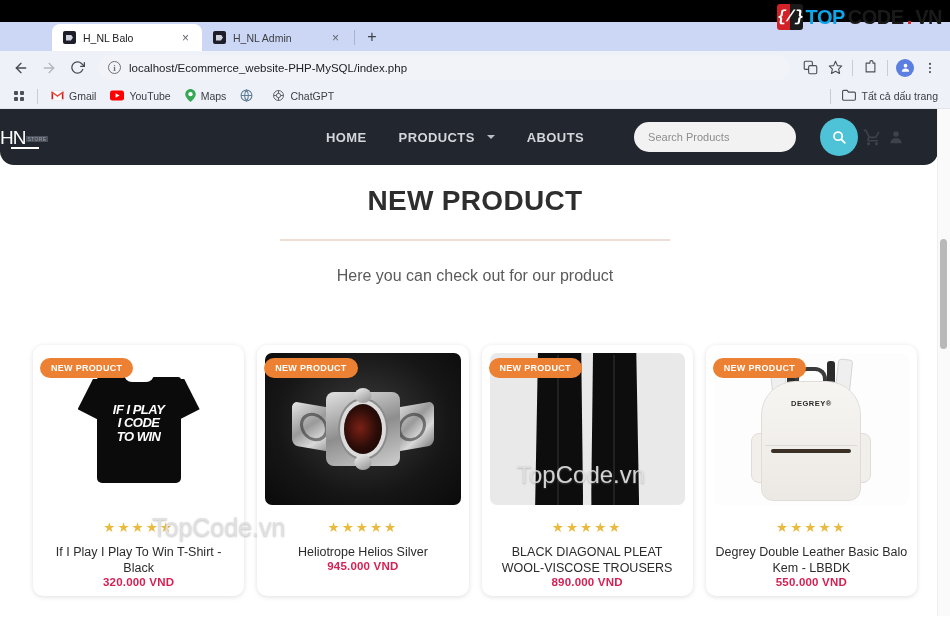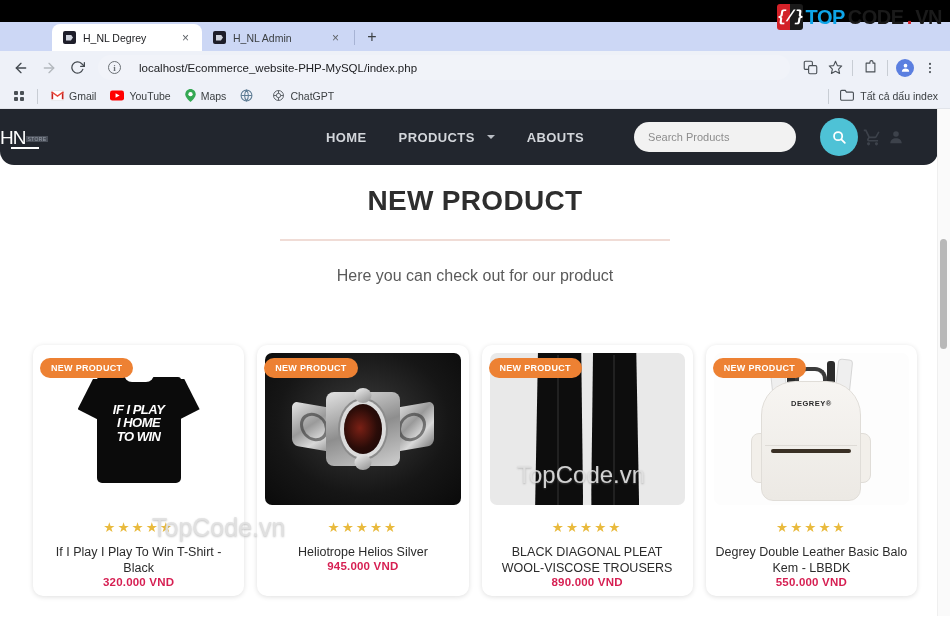--- a/index.html
+++ b/index.html
@@ -95,21 +95,21 @@
   .omnibox {
     flex: 1; height: 25px; background: #f1f3f9; border-radius: 13px;
     display: flex; align-items: center; padding: 0 10px; gap: 8px;
     margin: 0 6px; position: relative;
   }
   .omnibox .info-ico {
     width: 13px; height: 13px; border:1.3px solid #6b7075; border-radius:50%;
     color:#6b7075; font-size:9px; display:flex; align-items:center; justify-content:center;
     font-family:"Liberation Serif", serif; font-weight:bold; flex:none;
   }
-  .omnibox .url { font-size: 11.5px; color: #202124; white-space: nowrap; margin-left: 10px; }
+  .omnibox .url { font-size: 11.5px; color: #202124; white-space: nowrap; }
   .tb-icons { display:flex; align-items:center; gap:1px; }
   .tb-ico {
     width: 24px; height: 24px; display:flex; align-items:center; justify-content:center;
     color:#4a5056;
   }
   .tb-sep { width:1px; height:16px; background:#c8cdd4; margin:0 4px; }
   .avatar-chip {
     width: 18px; height: 18px; border-radius: 50%; background:#5b7fe0;
     display:flex; align-items:center; justify-content:center;
   }
@@ -341,21 +341,21 @@
         <span class="wm-dot">.</span>
         <span class="wm-vn">VN</span>
     </div>
   </div>
 
   <div class="tabstrip">
     <div class="tab active">
       <span class="favicon">
           <i></i>
         </span>
-      <span class="tab-title">H_NL Degrey</span>
+      <span class="tab-title">H_NL Balo</span>
       <span class="tab-close">×</span>
     </div>
     <div class="tab">
       <span class="favicon">
           <i></i>
         </span>
       <span class="tab-title">H_NL Admin</span>
       <span class="tab-close">×</span>
     </div>
     <div class="tab-divider"></div>
@@ -488,21 +488,21 @@
       <span>ChatGPT</span>
     </div>
 
     <div class="allbm">
       <span class="bm-sep"></span>
       <span>
         <svg width="14" height="12" viewBox="0 0 24 20" fill="none" stroke="#4a5056" stroke-width="1.9" stroke-linejoin="round">
             <path d="M1 4a2 2 0 0 1 2-2h6l2 3h10a2 2 0 0 1 2 2v10a2 2 0 0 1-2 2H3a2 2 0 0 1-2-2z"></path>
           </svg>
       </span>
-      <span style="font-size:10.5px;color:#3c4043">Tất cả dấu index</span>
+      <span style="font-size:10.5px;color:#3c4043">Tất cả dấu trang</span>
     </div>
   </div>
 
   <div class="page">
 
     <div class="site-nav">
       <div class="logo-wrap">
         <div class="logo">
           <span class="hn">HN</span>
           <span class="store">STORE</span>
@@ -562,21 +562,21 @@
         <div class="badge">NEW PRODUCT</div>
         <div class="card-img">
           <div class="tshirt-scene">
             <div class="tshirt">
               <span class="ts-sleeve-l"></span>
                 <span class="ts-sleeve-r"></span>
               <span class="ts-body"></span>
                 <span class="ts-collar"></span>
               <div class="ts-text">
                 <div>IF I PLAY</div>
-                <div>I HOME</div>
+                <div>I CODE</div>
                 <div>TO WIN</div>
               </div>
             </div>
           </div>
         </div>
         <div class="stars">★★★★★</div>
         <div class="card-title">If I Play I Play To Win T-Shirt - Black</div>
         <div class="card-price">320.000 VND</div>
       </div>
 

